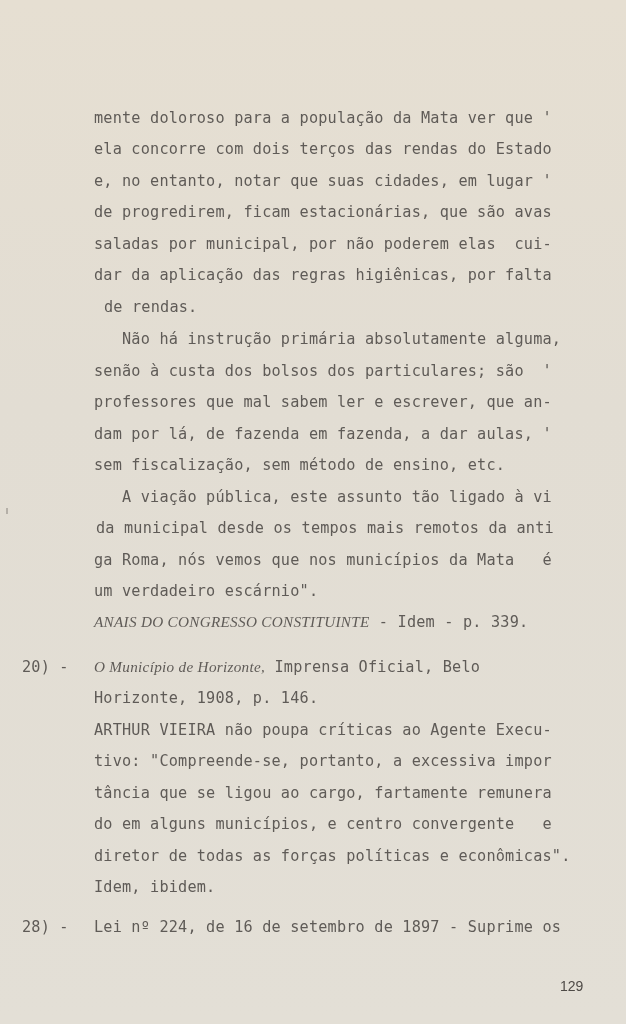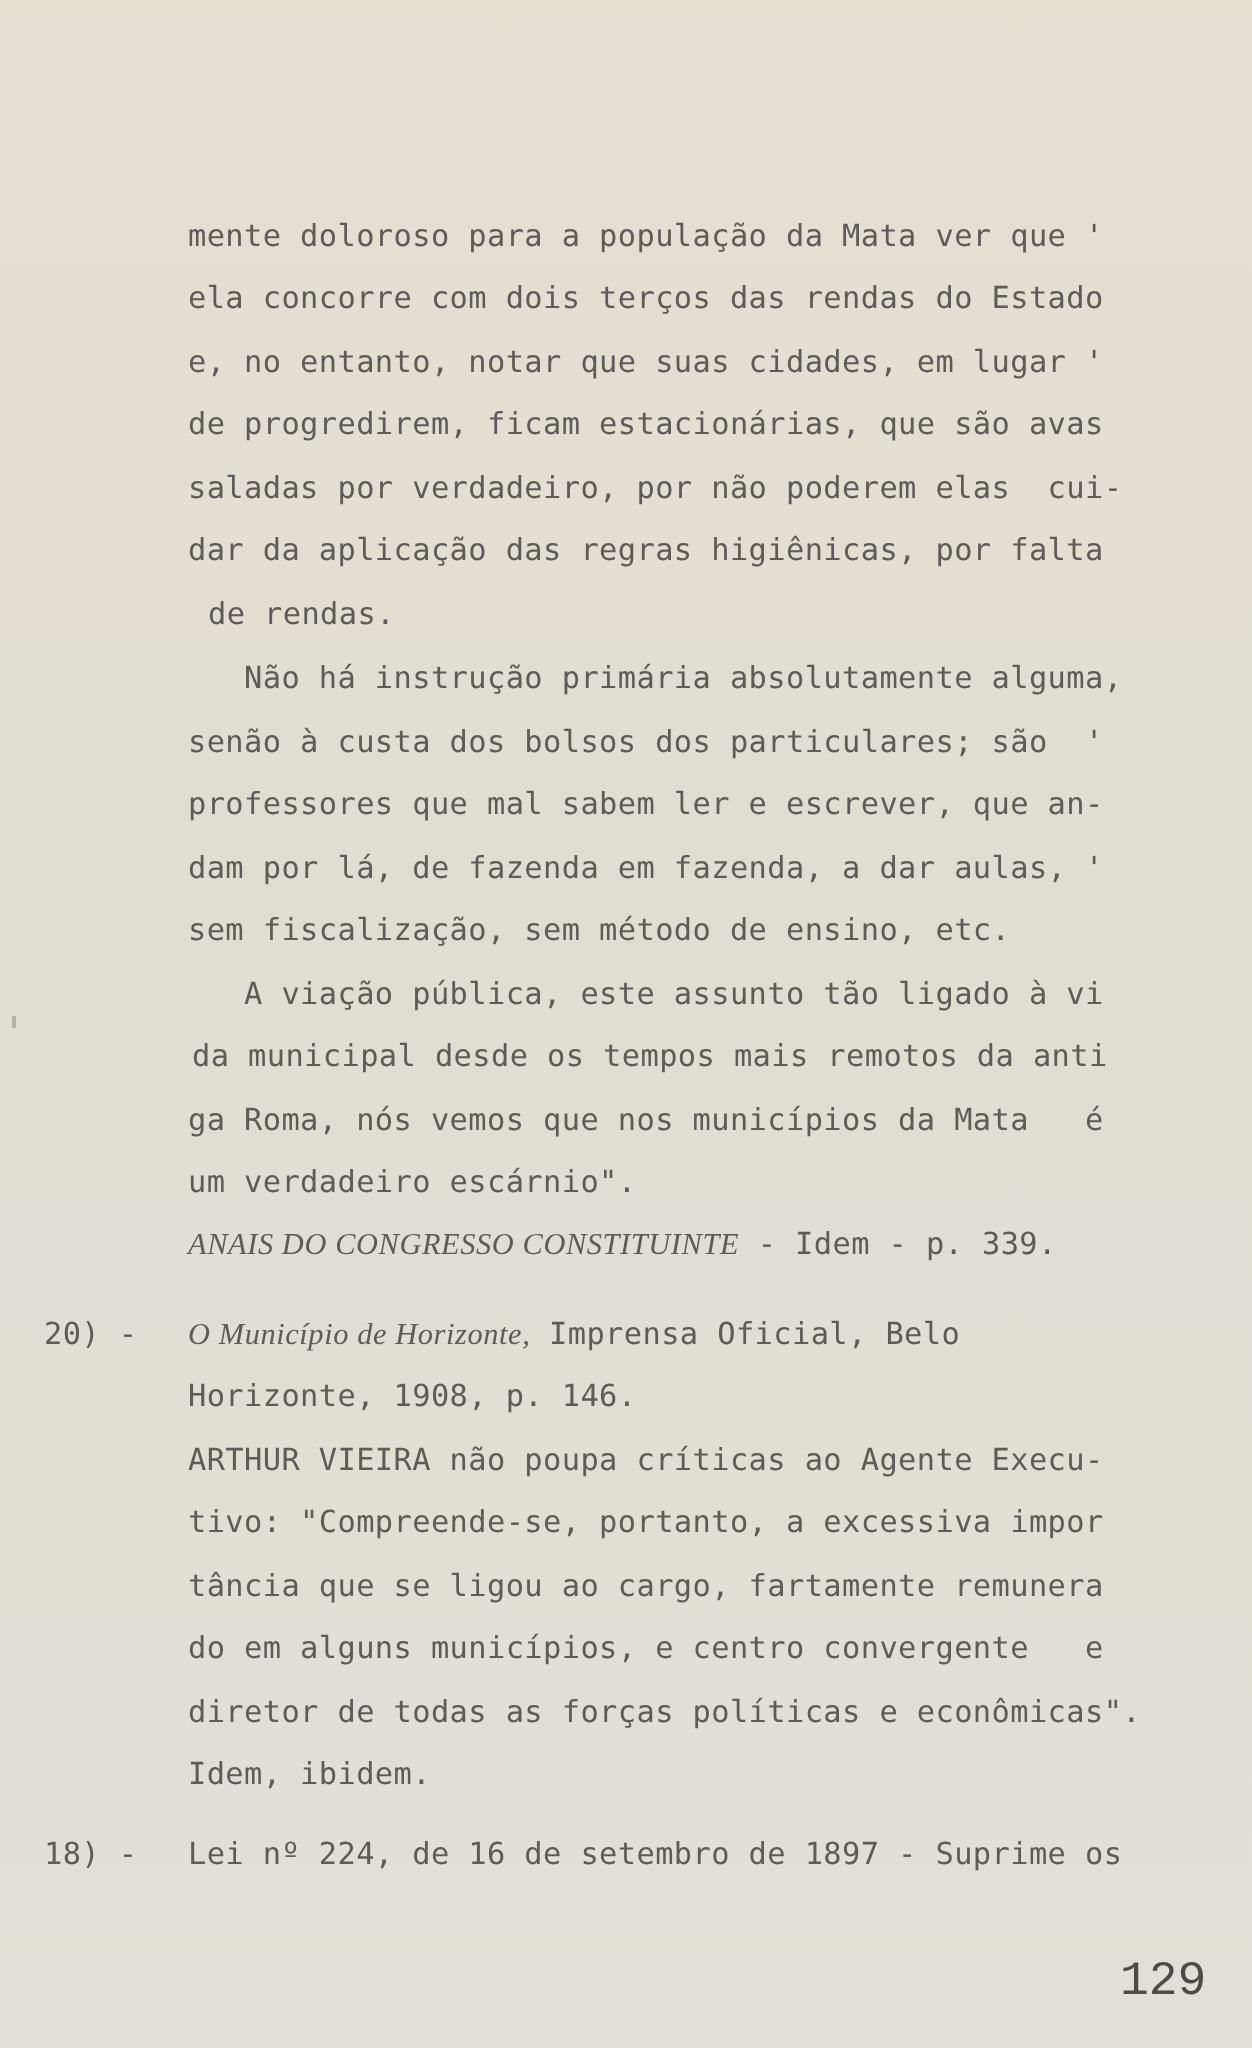--- a/index.html
+++ b/index.html
@@ -15,37 +15,37 @@
     .line {
       position: absolute;
       font-size: 15.2px;
       letter-spacing: 0.2px;
       white-space: pre;
       line-height: 20px;
     }
     .it { font-style: italic; font-family: Liberation Serif, serif; letter-spacing: 0.3px; }
     .pagenum {
       position: absolute; left: 560px; top: 963px;
-      font-family: Liberation Mono, monospace;
-      font-size: 24px; color: #4e4a46;
+      font-family: Liberation Sans, sans-serif;
+      font-size: 14px; color: #4e4a46;
     }
     .speck { position: absolute; left: 6px; top: 493px; width: 2px; height: 6px; background: #b5b0a8; }
   </style>
 </head>
 <body>
 
 <div class="page">
   <div class="speck"></div>
 
   <div>
     <div class="line" style="left:94px;top:93px">mente doloroso para a população da Mata ver que '</div>
     <div class="line" style="left:94px;top:124px">ela concorre com dois terços das rendas do Estado</div>
     <div class="line" style="left:94px;top:156px">e, no entanto, notar que suas cidades, em lugar '</div>
     <div class="line" style="left:94px;top:187px">de progredirem, ficam estacionárias, que são avas</div>
-    <div class="line" style="left:94px;top:219px">saladas por verdadeiro, por não poderem elas  cui-</div>
+    <div class="line" style="left:94px;top:219px">saladas por municipal, por não poderem elas  cui-</div>
     <div class="line" style="left:94px;top:250px">dar da aplicação das regras higiênicas, por falta</div>
     <div class="line" style="left:104px;top:282px">de rendas.</div>
     <div class="line" style="left:94px;top:314px">   Não há instrução primária absolutamente alguma,</div>
     <div class="line" style="left:94px;top:346px">senão à custa dos bolsos dos particulares; são  '</div>
     <div class="line" style="left:94px;top:377px">professores que mal sabem ler e escrever, que an-</div>
     <div class="line" style="left:94px;top:409px">dam por lá, de fazenda em fazenda, a dar aulas, '</div>
     <div class="line" style="left:94px;top:440px">sem fiscalização, sem método de ensino, etc.</div>
     <div class="line" style="left:94px;top:472px">   A viação pública, este assunto tão ligado à vi</div>
     <div class="line" style="left:96px;top:503px">da municipal desde os tempos mais remotos da anti</div>
     <div class="line" style="left:94px;top:535px">ga Roma, nós vemos que nos municípios da Mata   é</div>
@@ -59,18 +59,18 @@
     <div class="line" style="left:94px;top:673px">Horizonte, 1908, p. 146.</div>
     <div class="line" style="left:94px;top:705px">ARTHUR VIEIRA não poupa críticas ao Agente Execu-</div>
     <div class="line" style="left:94px;top:736px">tivo: "Compreende-se, portanto, a excessiva impor</div>
     <div class="line" style="left:94px;top:768px">tância que se ligou ao cargo, fartamente remunera</div>
     <div class="line" style="left:94px;top:799px">do em alguns municípios, e centro convergente   e</div>
     <div class="line" style="left:94px;top:831px">diretor de todas as forças políticas e econômicas".</div>
     <div class="line" style="left:94px;top:862px">Idem, ibidem.</div>
   </div>
 
   <div>
-    <div class="line" style="left:22px;top:902px">18) -</div>
+    <div class="line" style="left:22px;top:902px">28) -</div>
     <div class="line" style="left:94px;top:902px">Lei nº 224, de 16 de setembro de 1897 - Suprime os</div>
   </div>
 
   <div class="pagenum">129</div>
 </div>
 
 </body></html>

